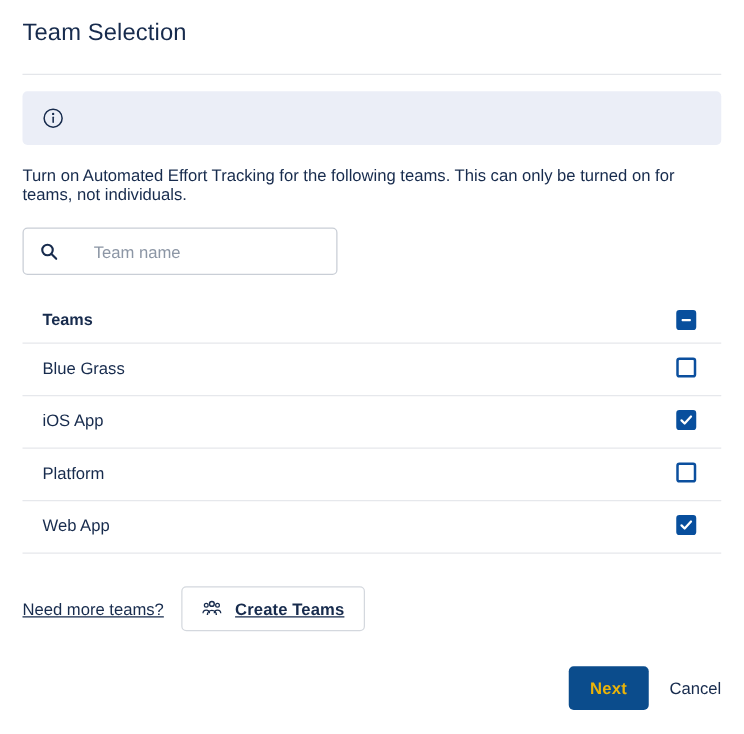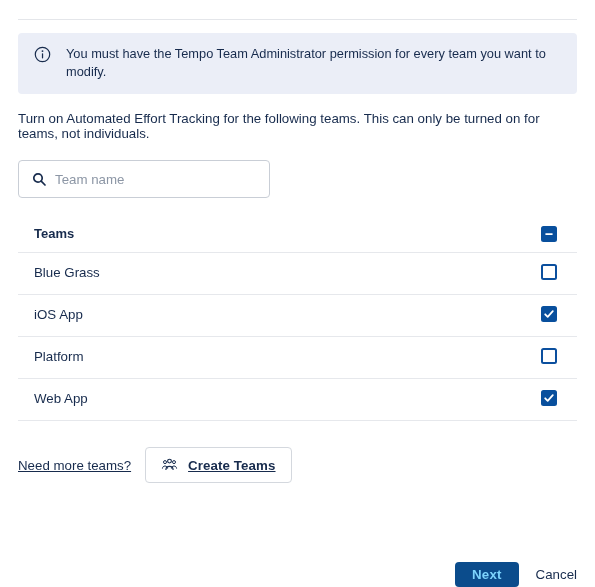--- a/index.html
+++ b/index.html
@@ -74,20 +74,21 @@
   .search-wrap {
     margin-top: 19px;
     width: 252px;
     height: 38px;
     border: 1px solid #C9CED6;
     border-radius: 4px;
     display: flex;
     align-items: center;
     box-sizing: border-box;
     background: #fff;
+    gap: 20px;
   }
   .search-icon {
     flex: 0 0 auto;
     margin-left: 13px;
     margin-right: 9px;
     width: 14px;
     height: 14px;
     display: block;
   }
   .search-input {
@@ -191,24 +192,24 @@
   
   .footer {
     position: absolute;
     right: 18px;
     bottom: 19px;
     display: flex;
     align-items: center;
   }
   .btn-next {
     background: #0B4C8C;
-    color: #7dd3fc;
+    color: #eab308;
     border: 0;
     border-radius: 4px;
-    height: 25px;
+    height: 35px;
     padding: 0 17px;
     font-size: 13.3px;
     font-weight: bold;
     font-family: "Liberation Sans", sans-serif;
     cursor: pointer;
     letter-spacing: 0.2px;
   }
   .btn-cancel {
     background: transparent;
     border: 0;
@@ -218,31 +219,31 @@
     margin-left: 17px;
     cursor: pointer;
     padding: 0;
   }
 </style>
 </head>
 <body>
 
 <div class="page">
 
+  <h1 class="page-title">Team Selection</h1>
   <div class="title-divider"></div>
 
   <div class="info-banner">
     <span class="info-icon">
       <svg viewBox="0 0 17 17" width="17" height="17" aria-hidden="true">
         <circle cx="8.5" cy="8.5" r="7.2" fill="none" stroke="#172B4D" stroke-width="1.2"></circle>
         <circle cx="8.5" cy="5.1" r="0.95" fill="#172B4D"></circle>
         <rect x="7.9" y="7.2" width="1.25" height="5.2" rx="0.6" fill="#172B4D"></rect>
       </svg>
     </span>
-    <div class="info-text">You must have the Tempo Team Administrator permission for every team you want to modify.</div>
   </div>
 
   <p class="description">Turn on Automated Effort Tracking for the following teams. This can only be turned on for teams, not individuals.</p>
 
   <div class="search-wrap">
     <span class="search-icon">
       <svg viewBox="0 0 14 14" width="14" height="14" aria-hidden="true">
         <circle cx="6" cy="6" r="4.2" fill="none" stroke="#172B4D" stroke-width="1.7"></circle>
         <line x1="9.2" y1="9.2" x2="13" y2="13" stroke="#172B4D" stroke-width="1.7" stroke-linecap="round"></line>
       </svg>

